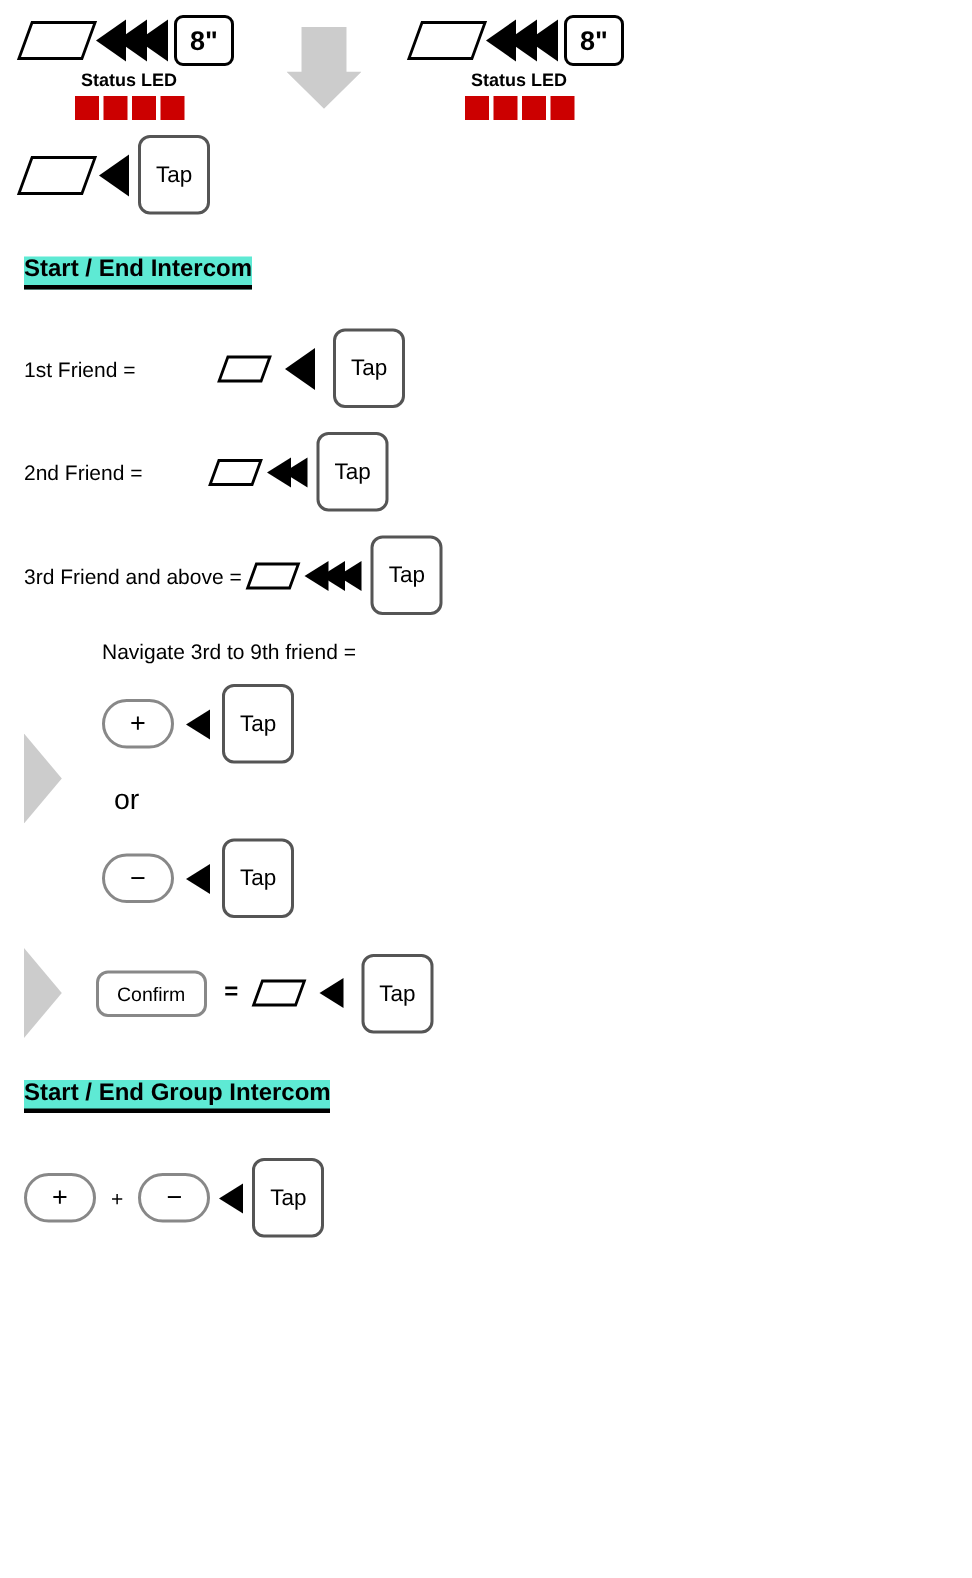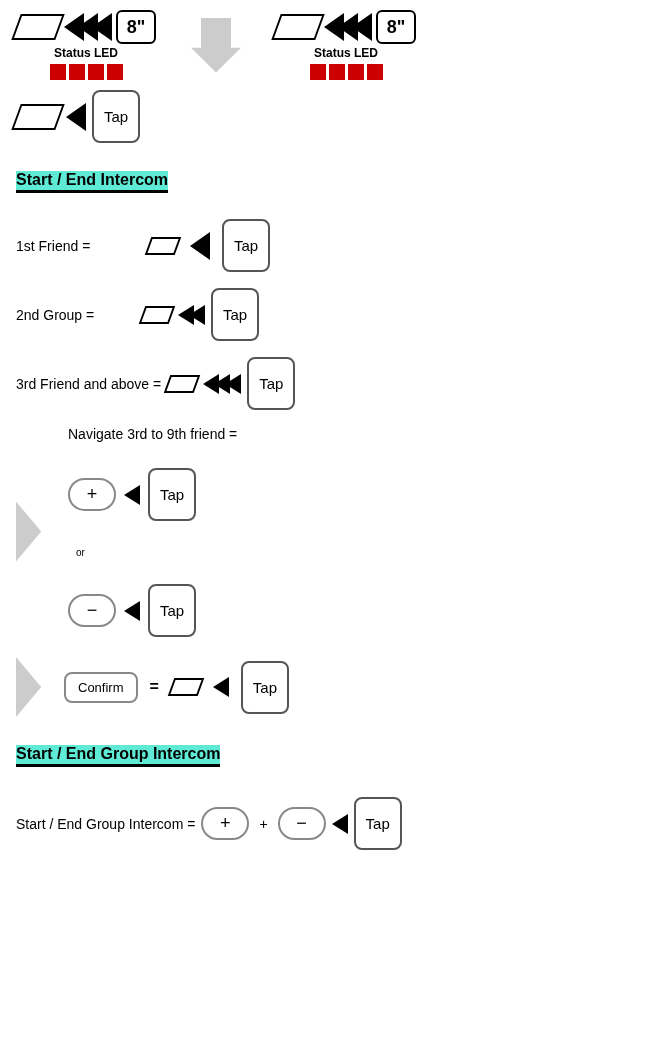--- a/index.html
+++ b/index.html
@@ -186,25 +186,25 @@
       width: 36px;
       height: 60px;
       background: #ccc;
       clip-path: polygon(0% 0%, 70% 50%, 0% 100%);
     }
 
     .nav-right {
       display: flex;
       flex-direction: column;
       align-items: flex-start;
-      gap: 20px;
+      gap: 8px;
     }
 
     .or-text {
-      font-size: 10px;
+      font-size: 19px;
       margin-left: 8px;
     }
 
     
     .pill-btn {
       border: 2px solid #888;
       border-radius: 50px;
       padding: 4px 14px;
       font-size: 18px;
       background: #fff;
@@ -315,21 +315,21 @@
   </div>
 
   <div class="row" style="margin-top:10px;gap:12px;">
     <span class="row-label">1st Friend =</span>
     <span class="para-sm"></span>
     <span class="arrow-left"></span>
     <span class="tap-btn">Tap</span>
   </div>
 
   <div class="row">
-    <span class="row-label">2nd Group =</span>
+    <span class="row-label">2nd Friend =</span>
     <span class="para-sm"></span>
     <span class="arrows">
       <span class="arrow-left-sm"></span>
       <span class="arrow-left-sm" style="margin-left:-5px;"></span>
     </span>
     <span class="tap-btn">Tap</span>
   </div>
 
   <div class="row">
     <span class="row-label">3rd Friend and above =</span>
@@ -380,21 +380,20 @@
     <span class="para-sm"></span>
     <span class="arrow-left-sm"></span>
     <span class="tap-btn">Tap</span>
   </div>
 
   <div style="margin-top:16px;">
     <span class="section-heading">Start / End Group Intercom</span>
   </div>
 
   <div class="row" style="margin-top:14px; flex-wrap:wrap;">
-    <span class="row-label-sm">Start / End Group Intercom =</span>
     <span class="pill-btn">+</span>
     <span style="font-size:14px; margin:0 4px;">+</span>
     <span class="pill-btn">−</span>
     <span class="arrow-left-sm"></span>
     <span class="tap-btn">Tap</span>
   </div>
 
 
 </div>
 

